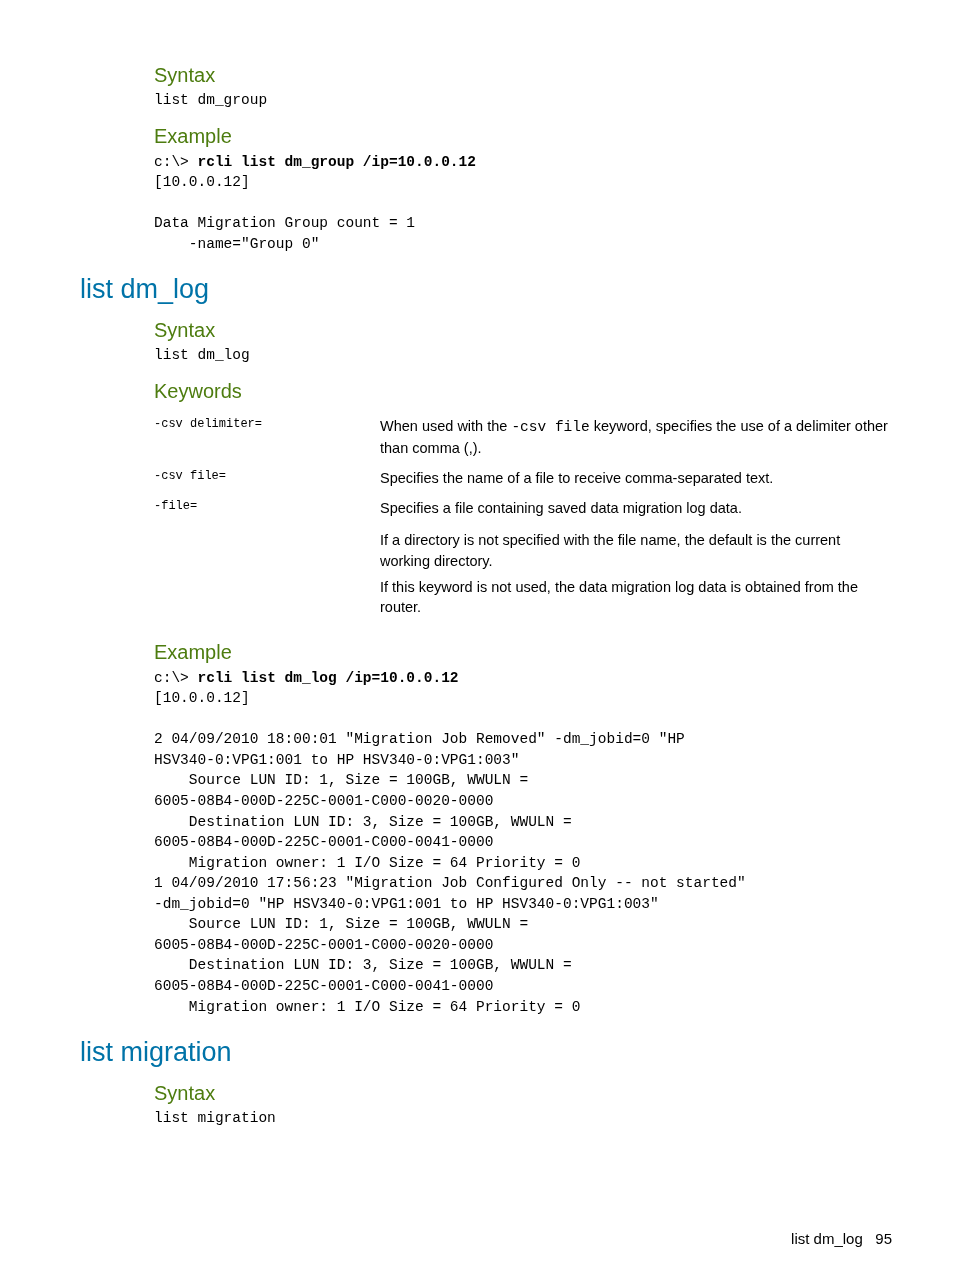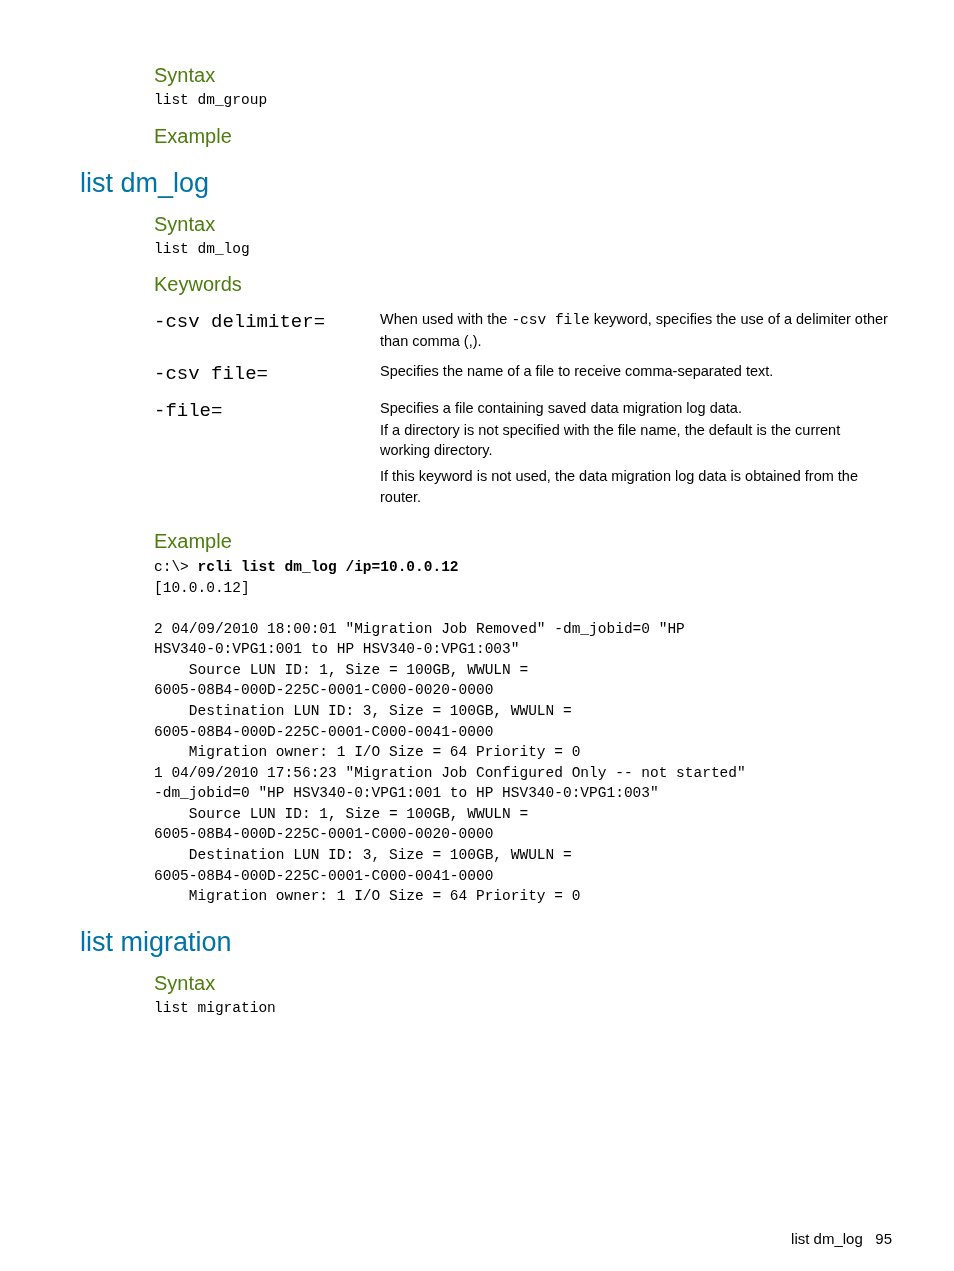--- a/index.html
+++ b/index.html
@@ -54,21 +54,21 @@
     margin-top: 8px;
     font-weight: 300;
   }
   table.kw td {
     padding: 5px 6px 5px 0;
     vertical-align: top;
   }
   table.kw td.k {
     width: 220px;
     font-family: "Courier New", Courier, monospace;
-    font-size: 19px;
+    font-size: 12px;
     font-weight: 400;
   }
   .code-block {
     font-family: "Courier New", Courier, monospace;
     font-size: 14.5px;
     line-height: 1.38;
     white-space: pre;
     margin: 2px 0 10px 0;
   }
   .page-wrap {
@@ -88,20 +88,25 @@
 <body>
 
 <div class="page-wrap">
 <div class="page">
 
   <div class="indent">
     <div class="h3">Syntax</div>
     <div class="mono">list dm_group</div>
 
     <div class="h3">Example</div>
+    <div class="code-block"><span class="mono">c:\&gt; </span><span class="mono bold">rcli list dm_group /ip=10.0.0.12</span>
+<span class="mono">[10.0.0.12]
+
+Data Migration Group count = 1
+    -name="Group 0"</span></div>
   </div>
 
   <div class="h2">list dm_log</div>
   <div class="indent">
 
     <div class="h3">Syntax</div>
     <div class="mono">list dm_log</div>
 
     <div class="h3">Keywords</div>
     <table class="kw">
@@ -113,21 +118,21 @@
         </td>
       </tr>
       <tr>
         <td class="k">-csv file=</td>
         <td>Specifies the name of a file to receive comma-separated text.</td>
       </tr>
       <tr>
         <td class="k">-file=</td>
         <td>
           <div>Specifies a file containing saved data migration log data.</div>
-          <div style="margin-top:2px">If a directory is not specified with the file name, the default is the current working directory.</div>
+          <div style="margin-top:12px">If a directory is not specified with the file name, the default is the current working directory.</div>
           <div style="margin-top:6px">If this keyword is not used, the data migration log data is obtained from the router.</div>
         </td>
       </tr>
     </tbody>
         </table>
 
     <div class="h3" style="margin-top:18px">Example</div>
     <div class="code-block"><span class="mono">c:\&gt; </span><span class="mono bold">rcli list dm_log /ip=10.0.0.12</span>
 <span class="mono">[10.0.0.12]
 

